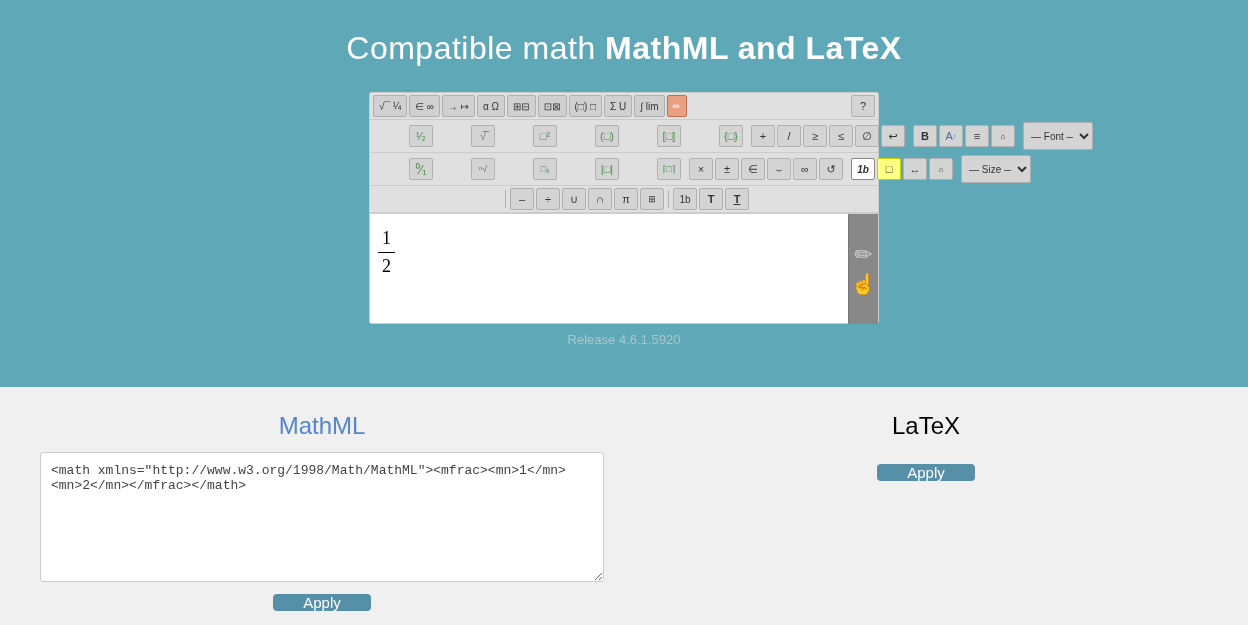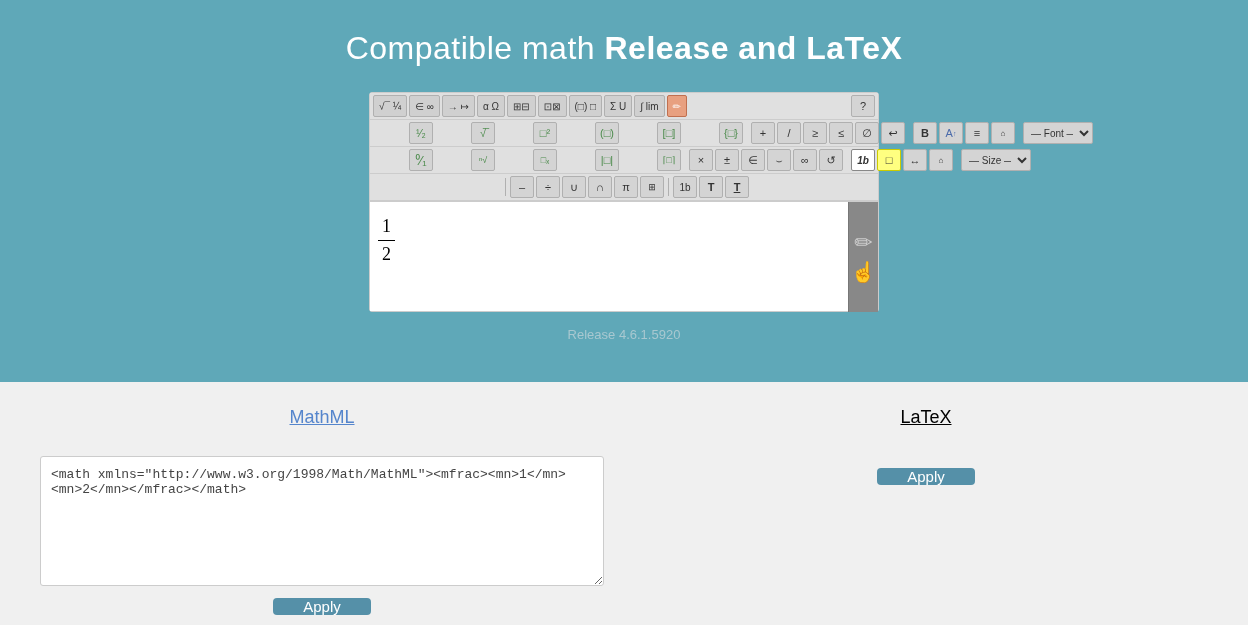--- a/index.html
+++ b/index.html
@@ -108,21 +108,21 @@
       border-color: #c07050;
       color: #fff;
     }
 
     .tb-font-select {
       background: #d4d4d4;
       border: 1px solid #b0b0b0;
       border-radius: 2px;
       font-size: 10px;
       padding: 3px 3px;
-      height: 22px;
+      height: 28px;
       cursor: pointer;
       color: #333;
       min-width: 70px;
     }
 
     
     .math-area {
       background: #fff;
       min-height: 110px;
       padding: 8px;
@@ -176,45 +176,44 @@
 
     .cursor-icon {
       font-size: 20px;
       color: #fff;
     }
 
     
     .release-text {
       color: #a8c8d0;
       font-size: 13px;
-      margin-top: 15px;
+      margin-top: 8px;
       padding-bottom: 20px;
     }
 
     
     .bottom-section {
       background: #f0f0f0;
       padding: 25px 40px 30px;
       display: flex;
       gap: 40px;
     }
 
     .panel {
       flex: 1;
       display: flex;
       flex-direction: column;
       align-items: center;
     }
 
     .panel-title {
-      font-size: 18px;
+      font-size: 24px;
       font-weight: 400;
-      margin-bottom: 28px;
+      margin-bottom: 12px;
       color: #5585cc;
-      text-decoration: underline;
     }
 
     .panel-title.latex-title {
       color: #000000;
     }
 
     .panel-textarea {
       width: 100%;
       height: 130px;
       border: 1px solid #ccc;
@@ -245,21 +244,21 @@
     .tb-yellow-bg {
       background: #ffff80 !important;
       border-color: #cccc00 !important;
     }
   </style>
 </head>
 <body>
 
 <div class="top-section">
   <h1 class="main-title">
-    <span>Compatible math </span><strong>Release and LaTeX</strong>
+    <span>Compatible math </span><strong>MathML and LaTeX</strong>
   </h1>
 
   <div class="editor-container">
     
     <div class="toolbar">
 
       <div class="toolbar-row">
         <div class="tb-tab">√¯ ¼</div>
         <div class="tb-tab">∈ ∞</div>
         <div class="tb-tab">→ ↦</div>

